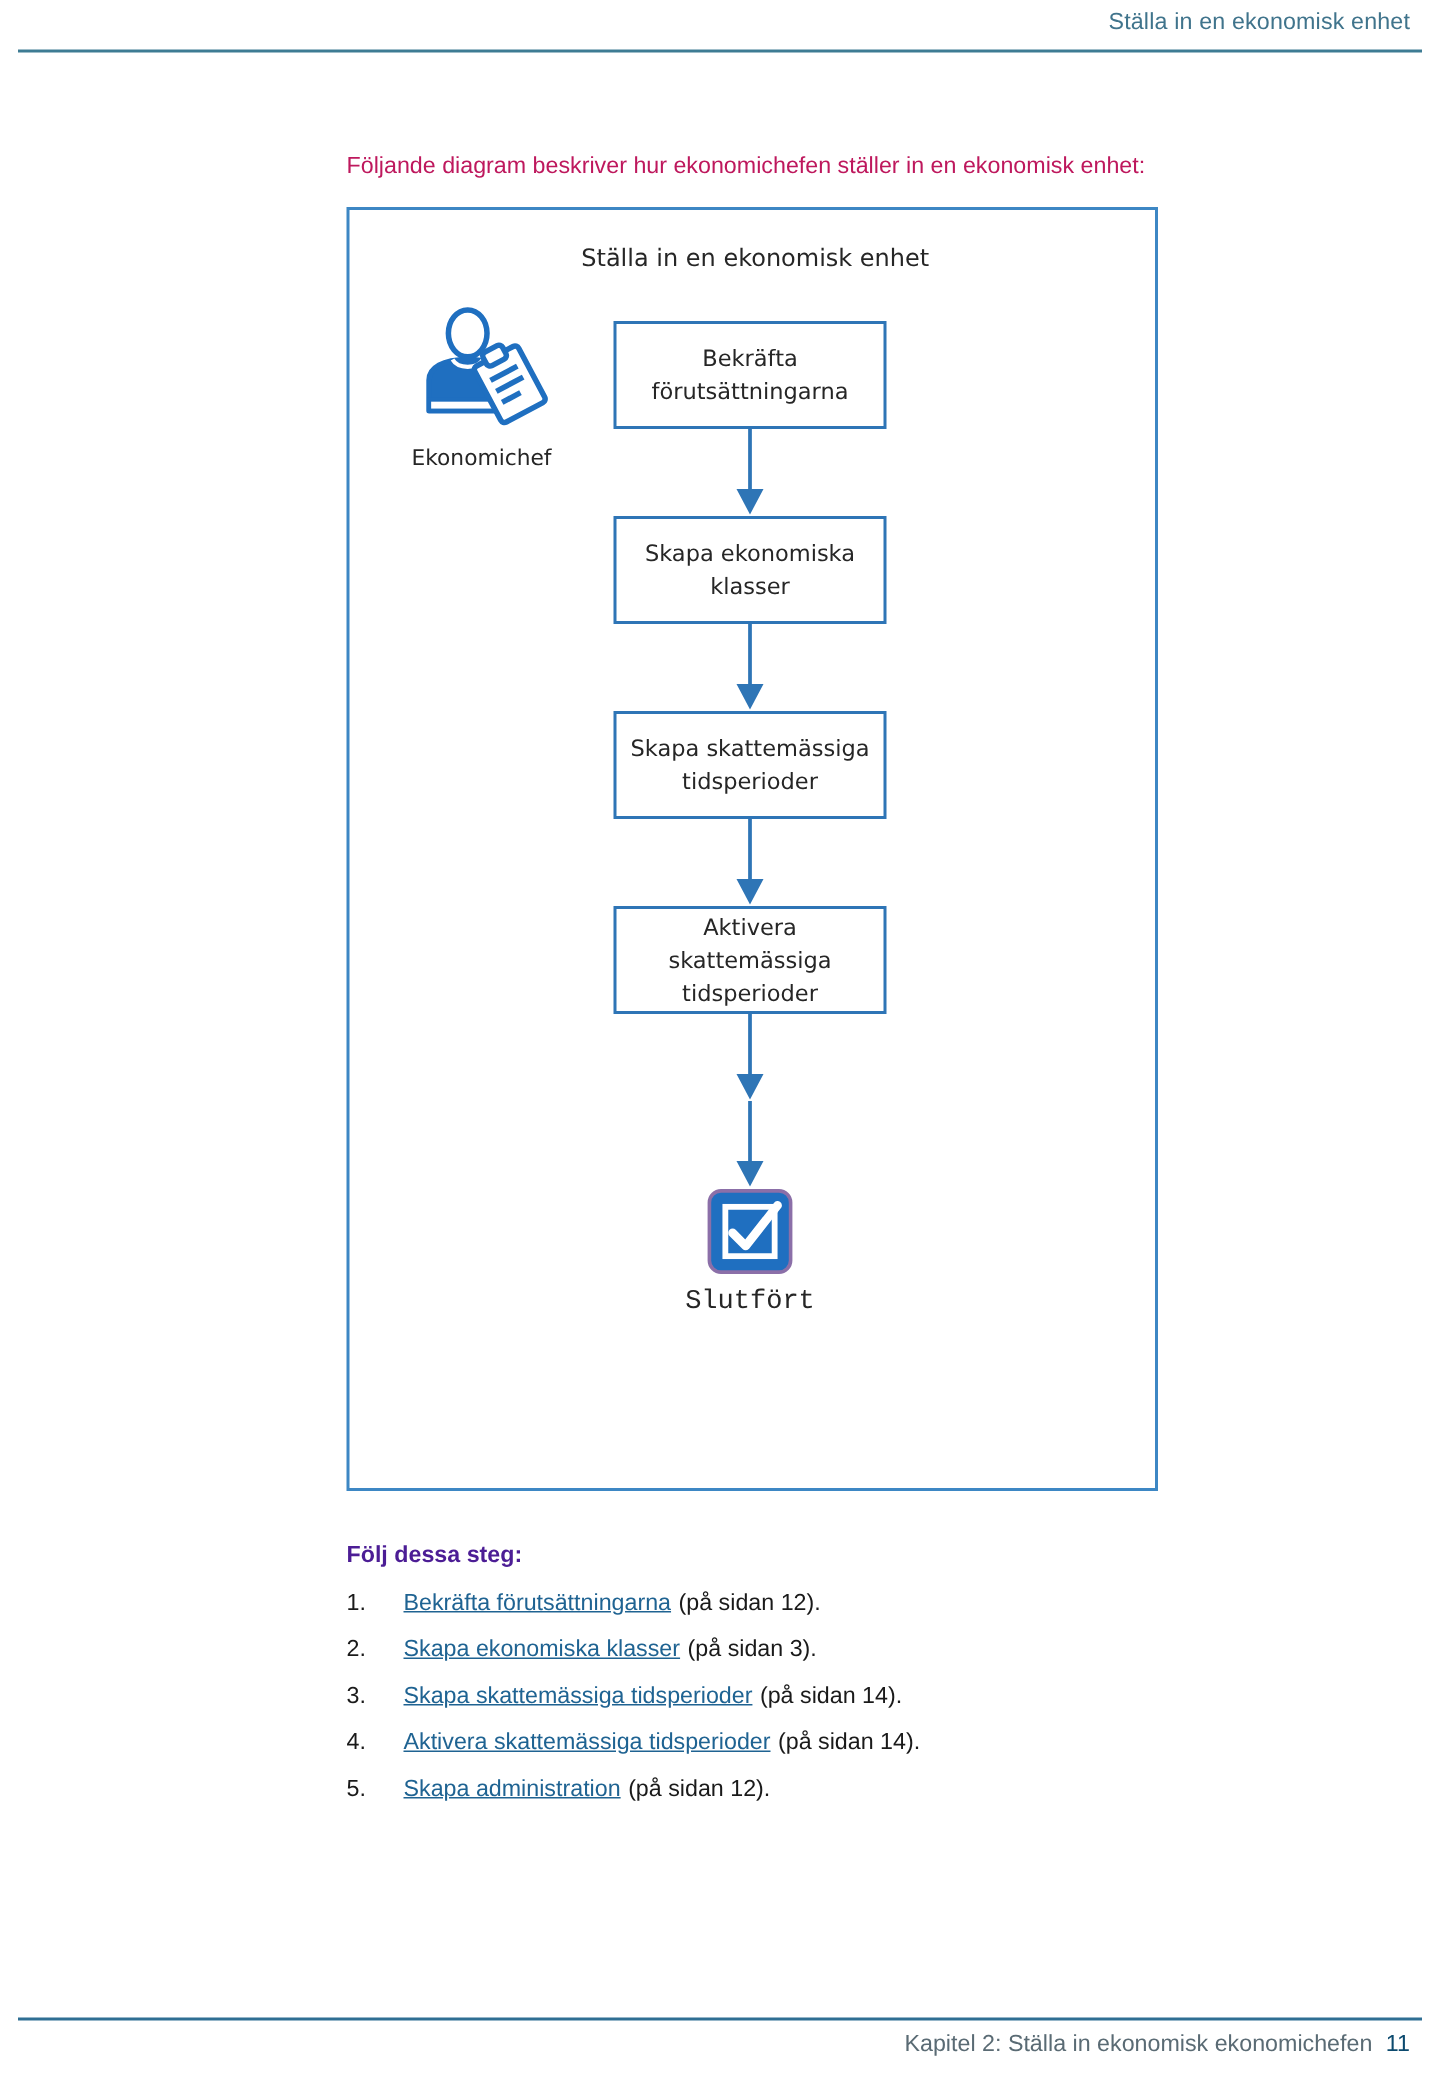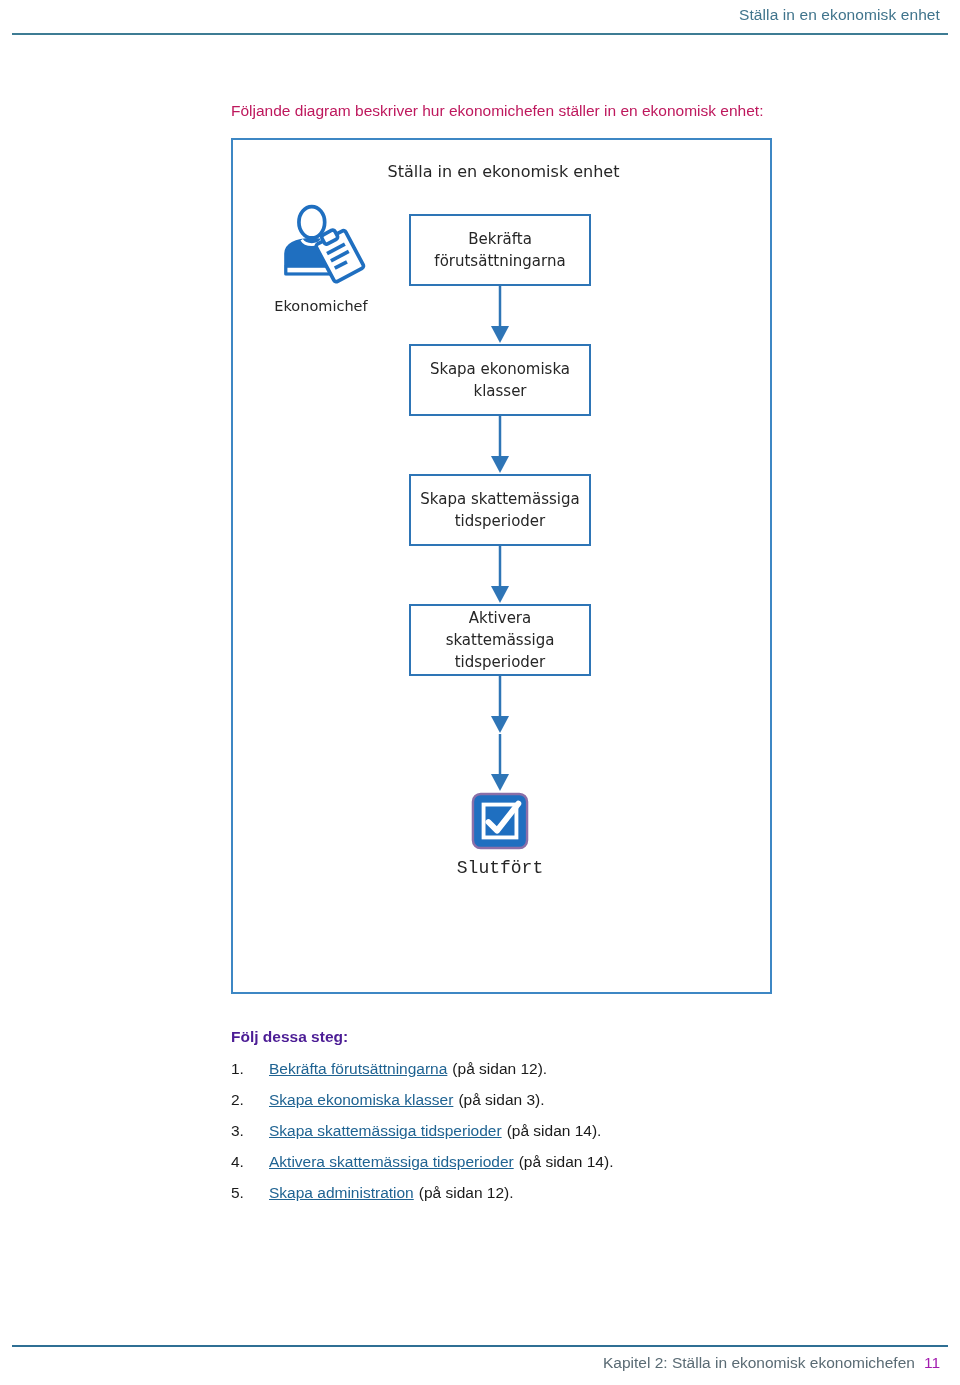--- a/index.html
+++ b/index.html
@@ -208,21 +208,21 @@
   .page-footer-text {
     position: absolute;
     right: 20px;
     top: 14px;
     font-size: 15.5px;
     color: #5a6b74;
     white-space: nowrap;
   }
   .page-number {
     margin-left: 9px;
-    color: #a21caf;
+    color: #0c4a6e;
   }
 </style>
 </head>
 <body>
 
 <div class="page-header">
   <div class="page-header-text">Ställa in en ekonomisk enhet</div>
   <div class="page-header-rule"></div>
 </div>
 

